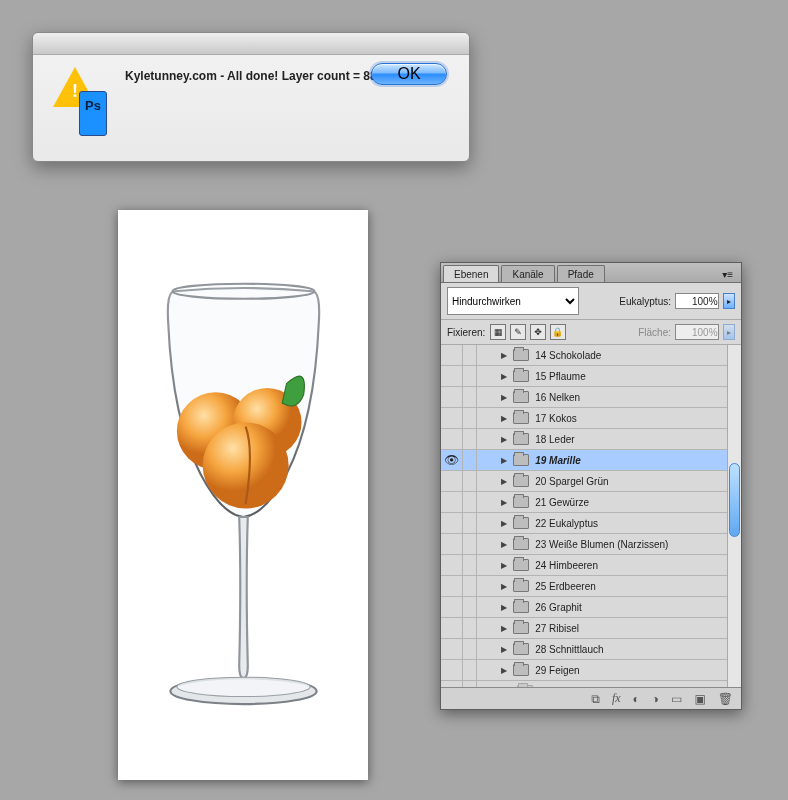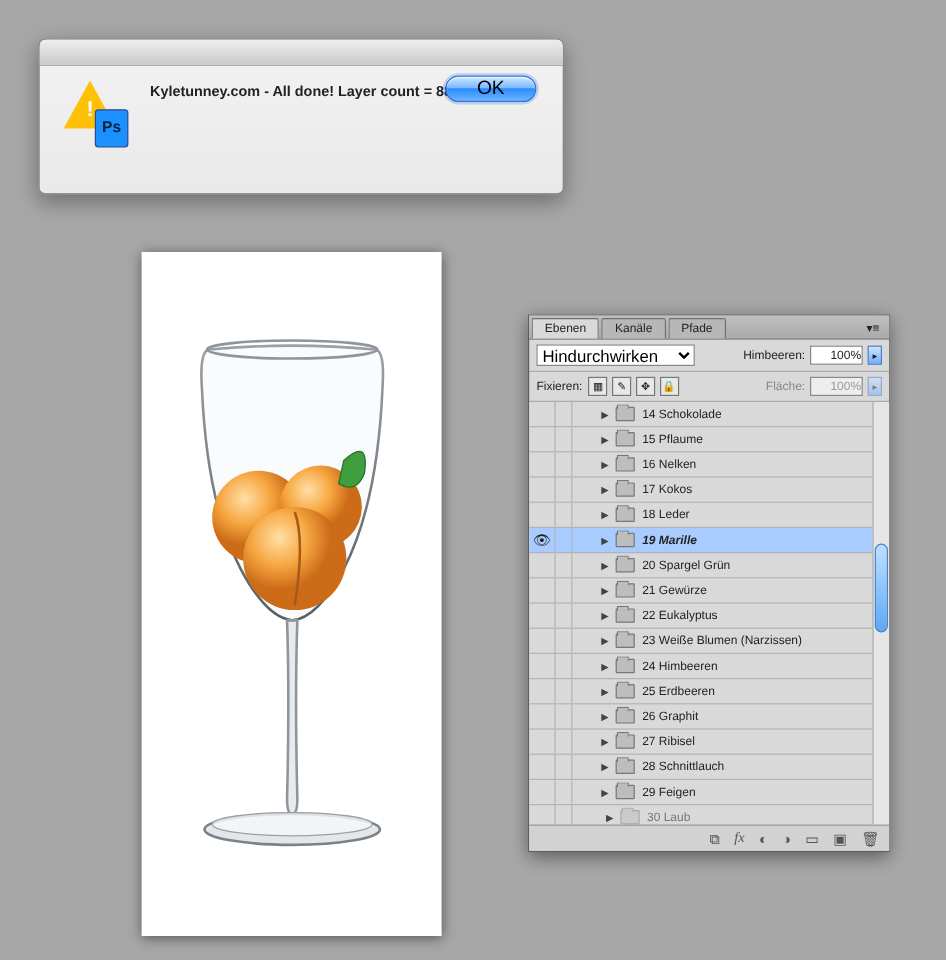--- a/index.html
+++ b/index.html
@@ -33,21 +33,21 @@
   .dialog .warn-triangle {
     position: absolute; left: 0; top: 0;
     width: 0; height: 0;
     border-left: 22px solid transparent;
     border-right: 22px solid transparent;
     border-bottom: 40px solid #ffc107;
   }
   .dialog .warn-bang { position: absolute; left: 19px; top: 14px; font-weight: bold; font-size: 18px; color: #fff; }
   .dialog .ps-badge {
     position: absolute; left: 26px; top: 24px;
-    width: 28px; height: 32px;
+    width: 28px; height: 45px;
     background: #1a91ff;
     border: 1px solid #2a4a8e;
     border-radius: 3px;
     color: #06213d; font-weight: bold;
     font-size: 13px; text-align: center; line-height: 28px;
   }
   .dialog .message {
     margin-left: 72px; margin-top: -4px;
     font-weight: bold; font-size: 12px;
   }
@@ -103,22 +103,22 @@
   .panel .tab.active { background:#d9d9d9; font-weight: normal; }
   .panel .menu-icon { margin-left:auto; margin-right:4px; cursor:pointer; padding:2px 4px; }
 
   .panel .row1, .panel .row2 {
     display:flex; align-items:center;
     padding: 4px 6px;
     border-bottom: 1px solid #aaa;
     gap: 4px;
   }
   .panel select.blend {
-    flex: 0 0 132px; height: 18px;
-    font-size: 14px;
+    flex: 0 0 132px; height: 28px;
+    font-size: 10px;
     background:#fff;
     border:1px solid #888;
   }
   .panel .opacity-label { margin-left:auto; }
   .panel .opacity-box, .panel .fill-box {
     background:#fff; border:1px solid #888; width:44px; height:16px;
     display:inline-flex; align-items:center; padding-left:16px;
   }
   .panel .opacity-arrow { width:12px;height:16px;background:linear-gradient(#cfe4ff,#6db0ff);border:1px solid #4a7fcc;display:inline-flex;align-items:center;justify-content:center;font-size:8px; }
   .panel .lock-icons span {
@@ -233,21 +233,21 @@
     <div class="tab active">Ebenen</div>
     <div class="tab">Kanäle</div>
     <div class="tab">Pfade</div>
     <div class="menu-icon">▾≡</div>
   </div>
 
   <div class="row1">
     <select class="blend">
       <option>Hindurchwirken</option>
     </select>
-    <span class="opacity-label">Himbeeren:</span>
+    <span class="opacity-label">Eukalyptus:</span>
     <span class="opacity-box">100%</span>
     <span class="opacity-arrow">▸</span>
   </div>
 
   <div class="row2">
     <span>Fixieren:</span>
     <span class="lock-icons">
       <span>▦</span>
       <span>✎</span>
       <span>✥</span>

